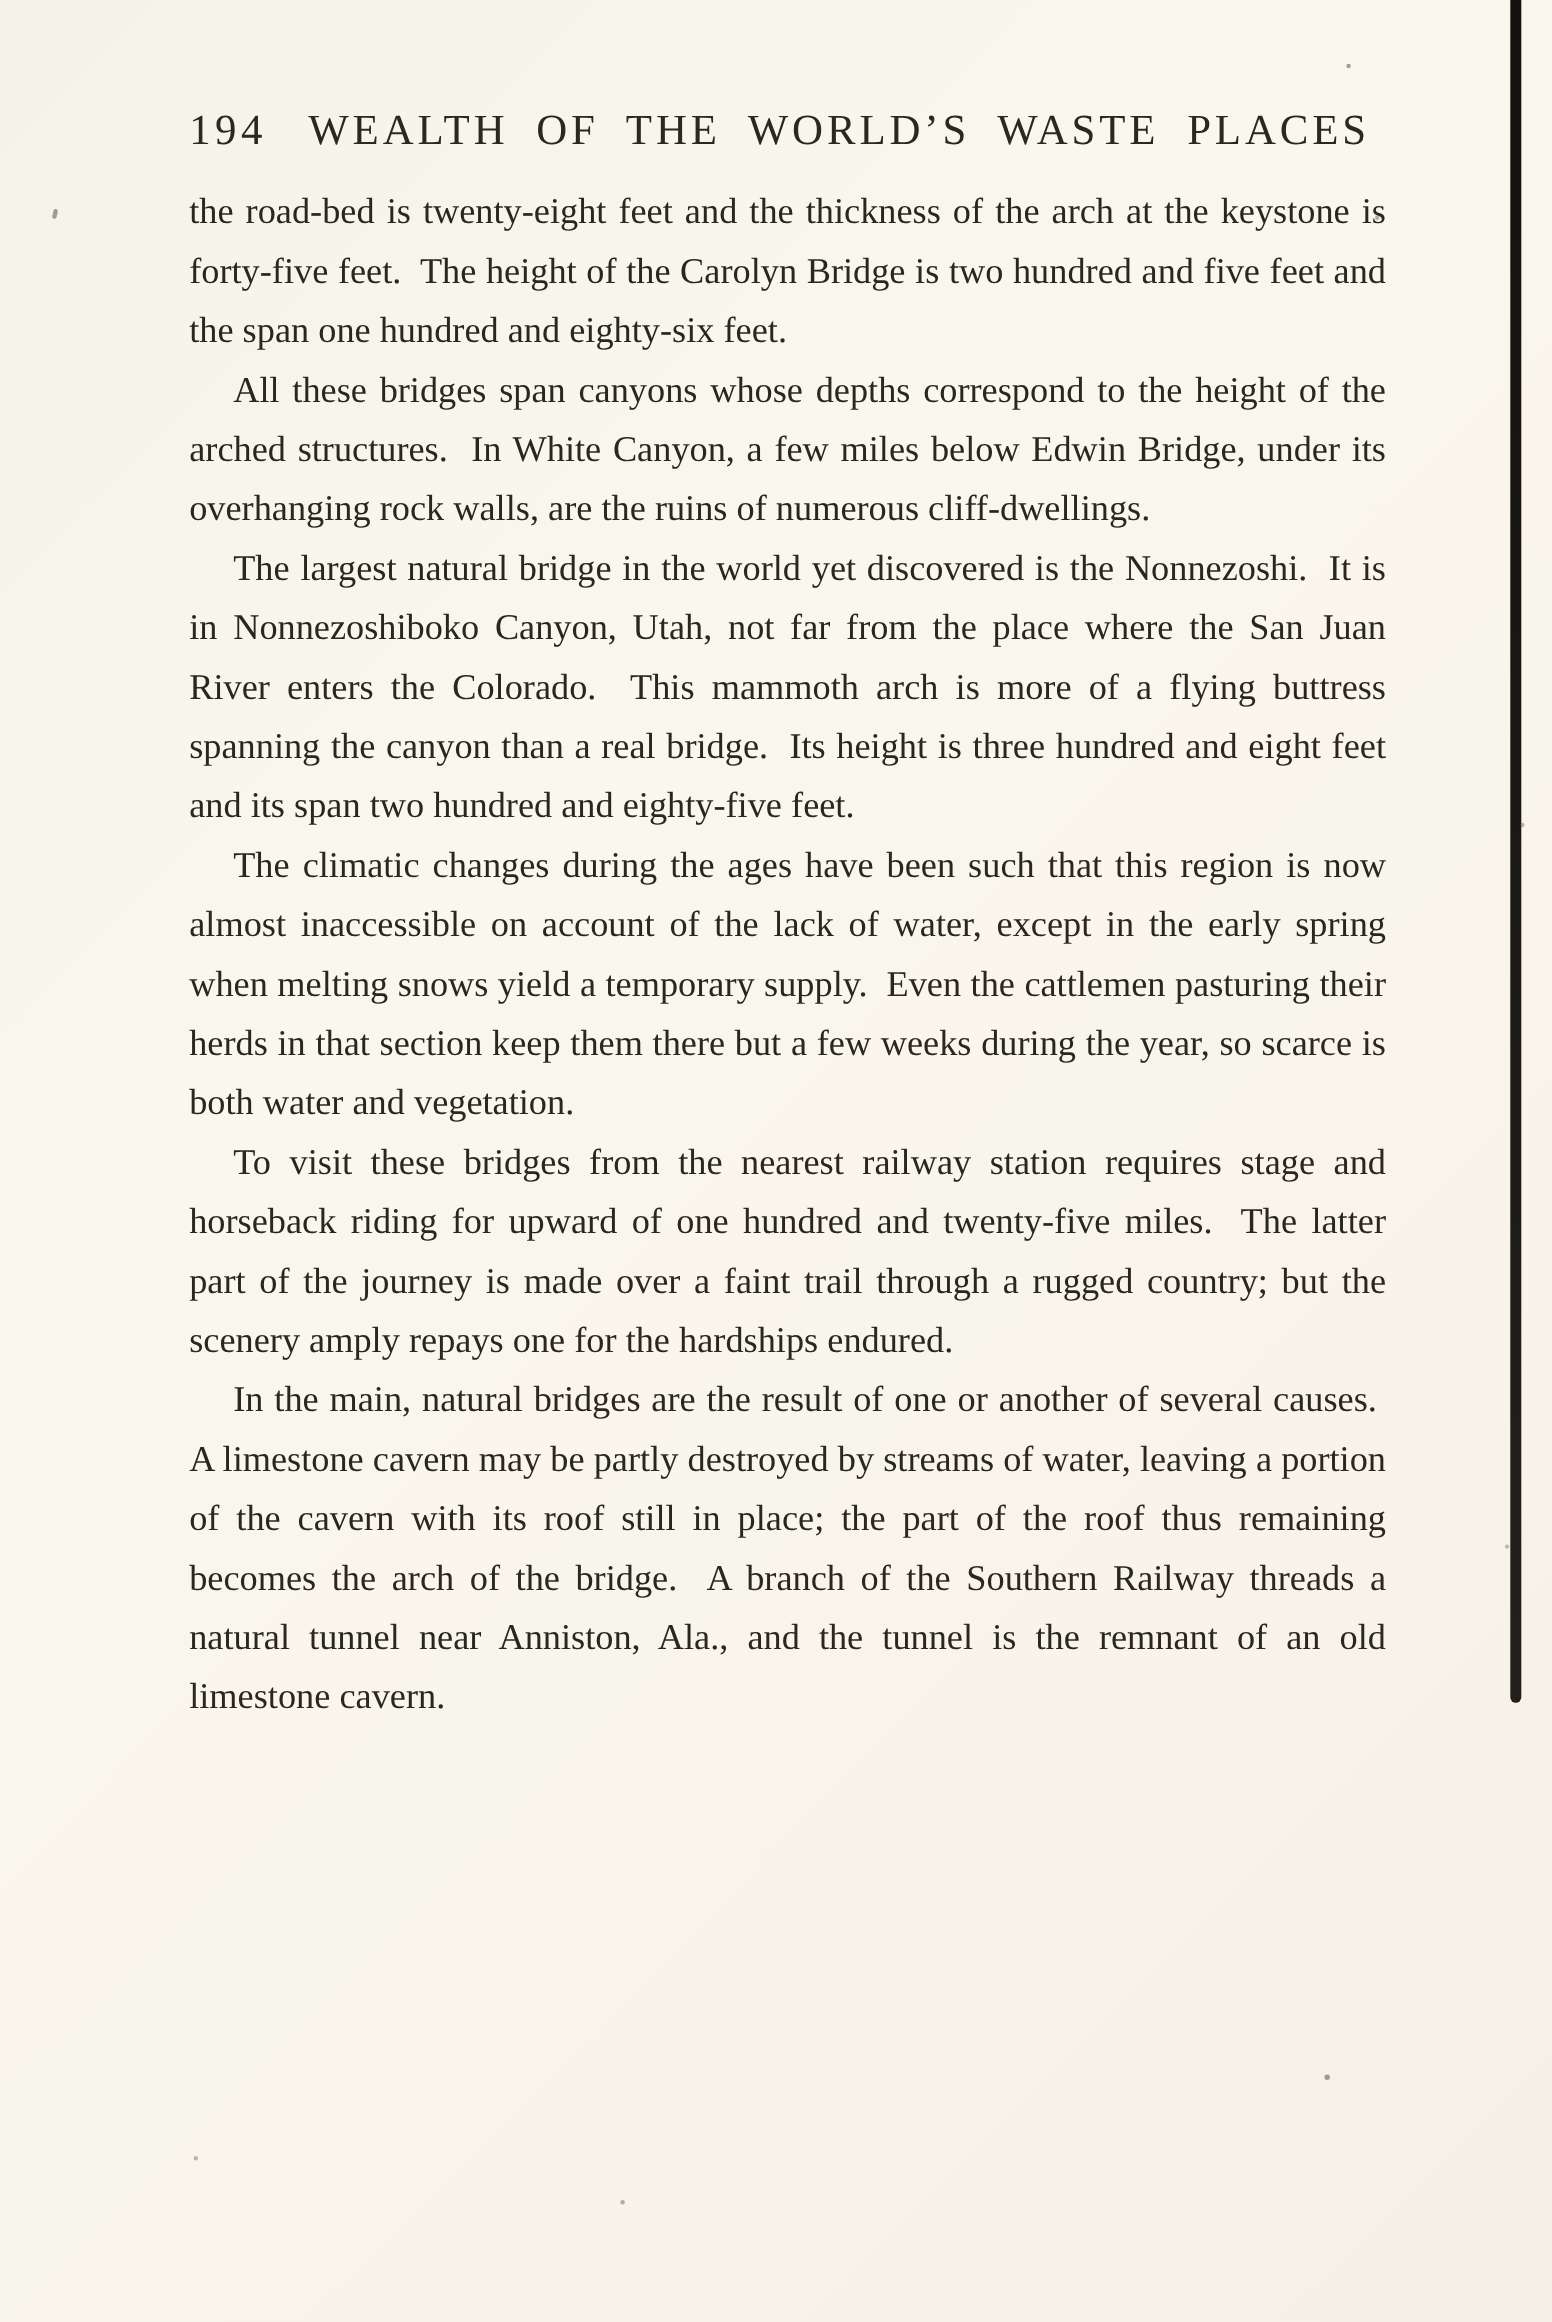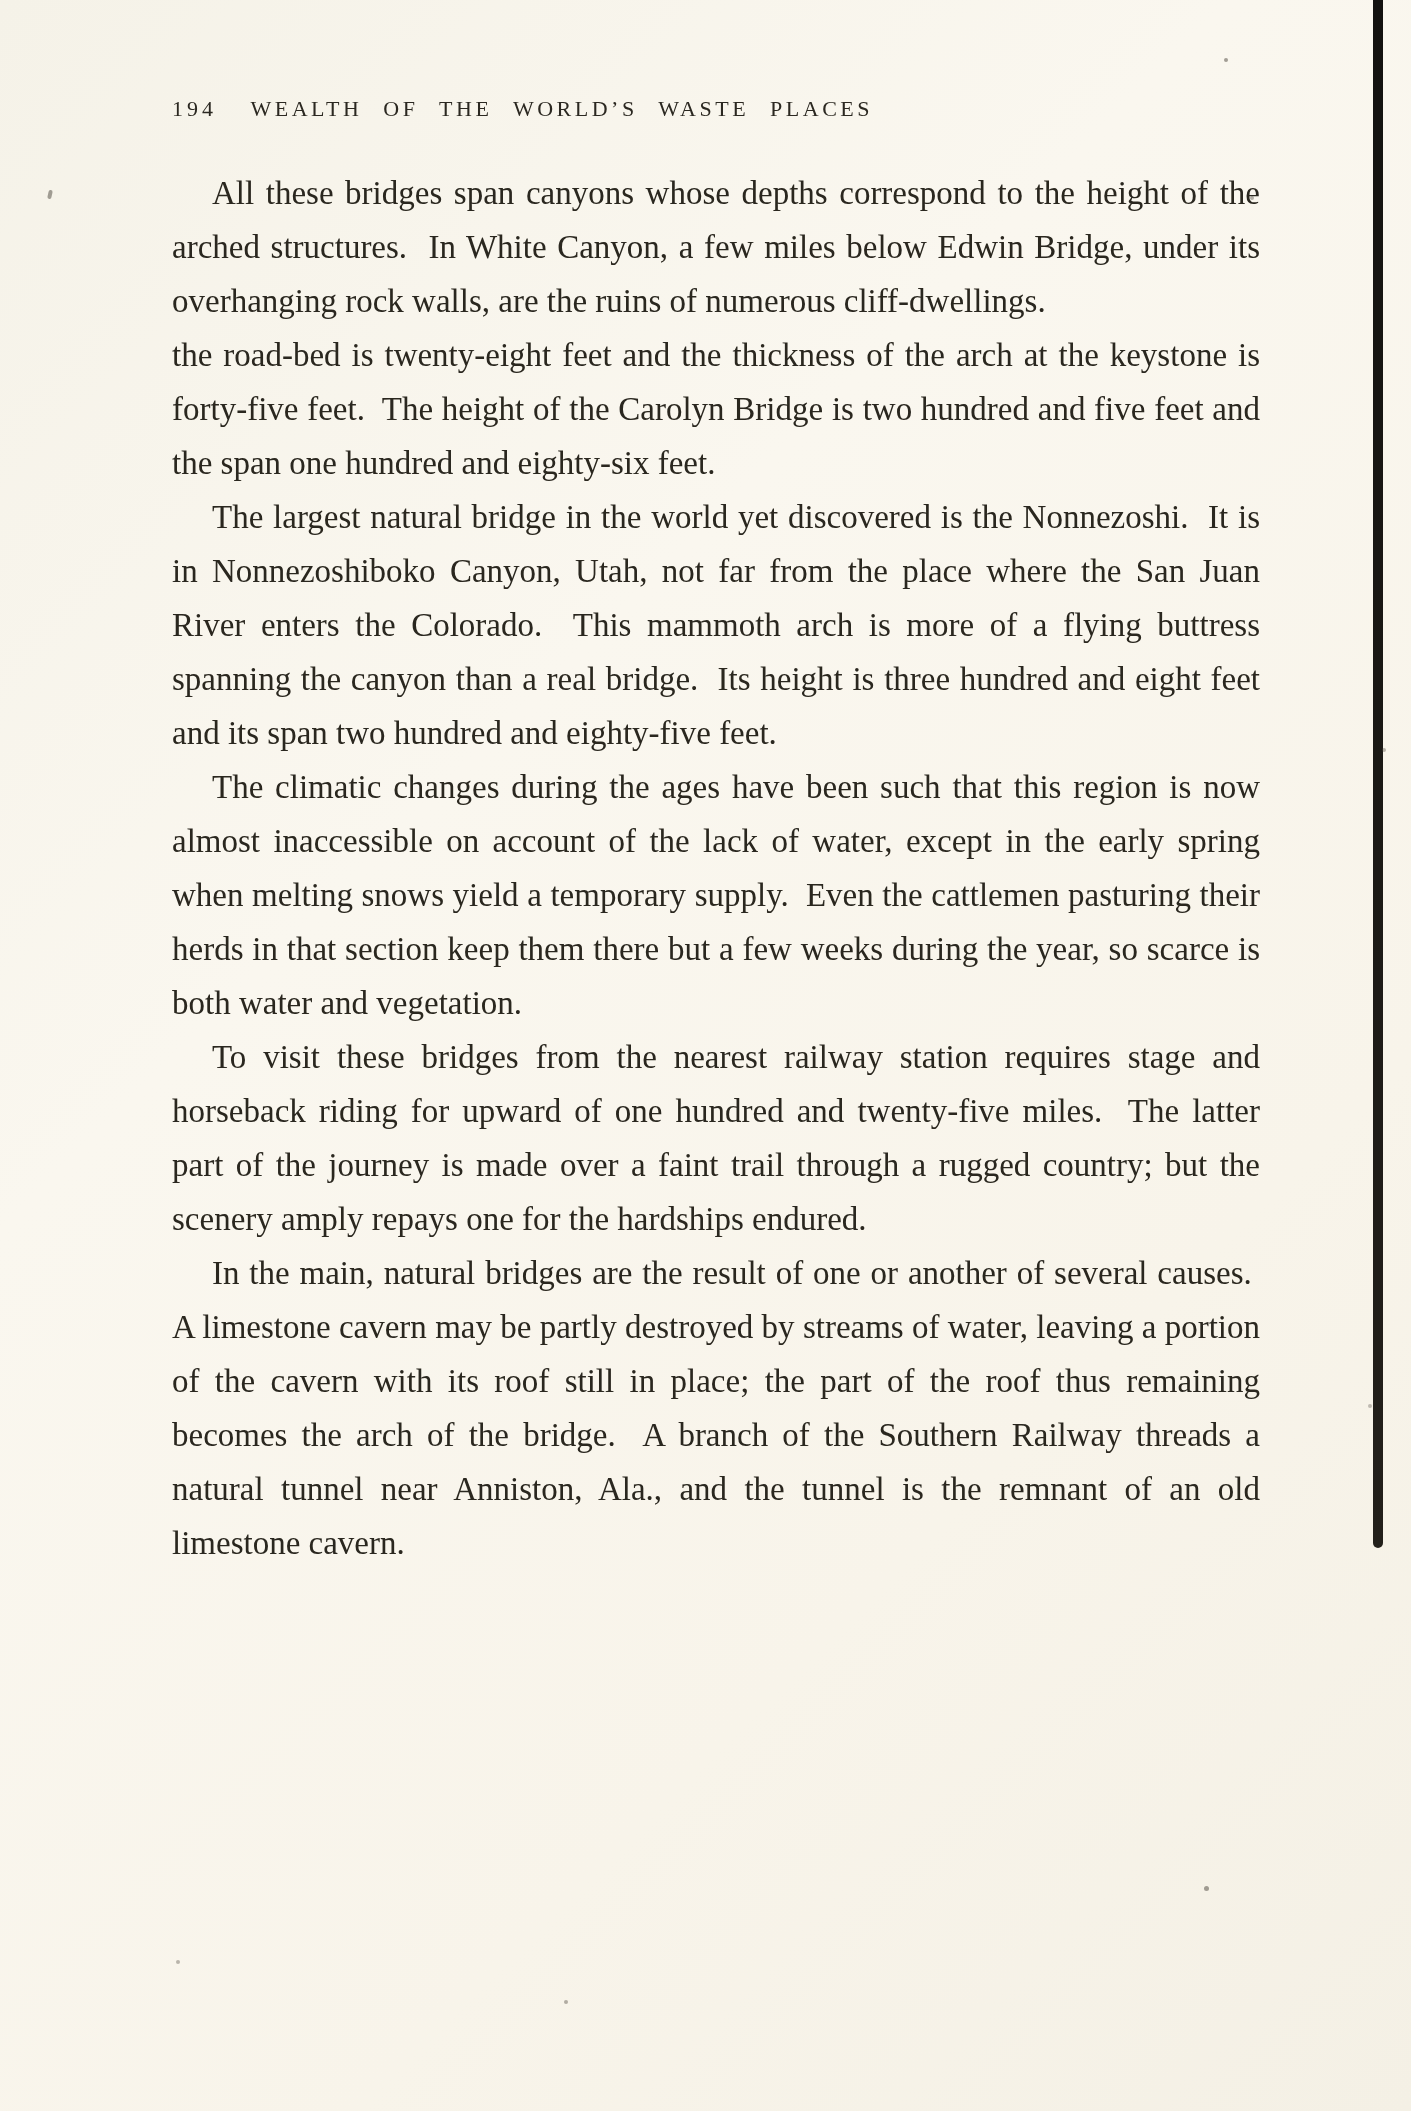--- a/index.html
+++ b/index.html
@@ -18,21 +18,21 @@
     height: 2111px;
     background: linear-gradient(135deg, #f5f2e8 0%, #faf7ef 35%, #f8f4ea 70%, #f4f0e5 100%);
     font-family: "Liberation Serif", "DejaVu Serif", serif;
     color: #2b2821;
   }
   .page-header {
     position: absolute;
     top: 96px;
     left: 172px;
     width: 1090px;
-    font-size: 22px;
+    font-size: 39px;
     white-space: nowrap;
     color: #2b2821;
   }
   .page-num {
     display: inline-block;
     letter-spacing: 4px;
     margin-right: 28px;
   }
   .header-title {
     letter-spacing: 3.5px;
@@ -85,22 +85,22 @@
 <div class="page">
 
   <div class="binding-line"></div>
 
   <header class="page-header">
     <span class="page-num">194</span>
     <span class="header-title">WEALTH OF THE WORLD’S WASTE PLACES</span>
   </header>
 
   <main class="page-body">
+      <p class="para">the road-bed is twenty-eight feet and the thickness of the arch at the keystone is forty-five feet.&nbsp; The height of the Carolyn Bridge is two hundred and five feet and the span one hundred and eighty-six feet.</p>
       <p class="para indent">All these bridges span canyons whose depths correspond to the height of the arched structures.&nbsp; In White Canyon, a few miles below Edwin Bridge, under its overhanging rock walls, are the ruins of numerous cliff-dwellings.</p>
-      <p class="para">the road-bed is twenty-eight feet and the thickness of the arch at the keystone is forty-five feet.&nbsp; The height of the Carolyn Bridge is two hundred and five feet and the span one hundred and eighty-six feet.</p>
       <p class="para indent">The largest natural bridge in the world yet discovered is the Nonnezoshi.&nbsp; It is in Nonnezoshiboko Canyon, Utah, not far from the place where the San Juan River enters the Colorado.&nbsp; This mammoth arch is more of a flying buttress spanning the canyon than a real bridge.&nbsp; Its height is three hundred and eight feet and its span two hundred and eighty-five feet.</p>
       <p class="para indent">The climatic changes during the ages have been such that this region is now almost inaccessible on account of the lack of water, except in the early spring when melting snows yield a temporary supply.&nbsp; Even the cattlemen pasturing their herds in that section keep them there but a few weeks during the year, so scarce is both water and vegetation.</p>
       <p class="para indent">To visit these bridges from the nearest railway station requires stage and horseback riding for upward of one hundred and twenty-five miles.&nbsp; The latter part of the journey is made over a faint trail through a rugged country; but the scenery amply repays one for the hardships endured.</p>
       <p class="para indent">In the main, natural bridges are the result of one or another of several causes.&nbsp; A limestone cavern may be partly destroyed by streams of water, leaving a portion of the cavern with its roof still in place; the part of the roof thus remaining becomes the arch of the bridge.&nbsp; A branch of the Southern Railway threads a natural tunnel near Anniston, Ala., and the tunnel is the remnant of an old limestone cavern.</p>
     </main>
 
   <div class="speck s1"></div>
   <div class="speck s2"></div>
   <div class="speck s3"></div>
   <div class="speck s4"></div>

